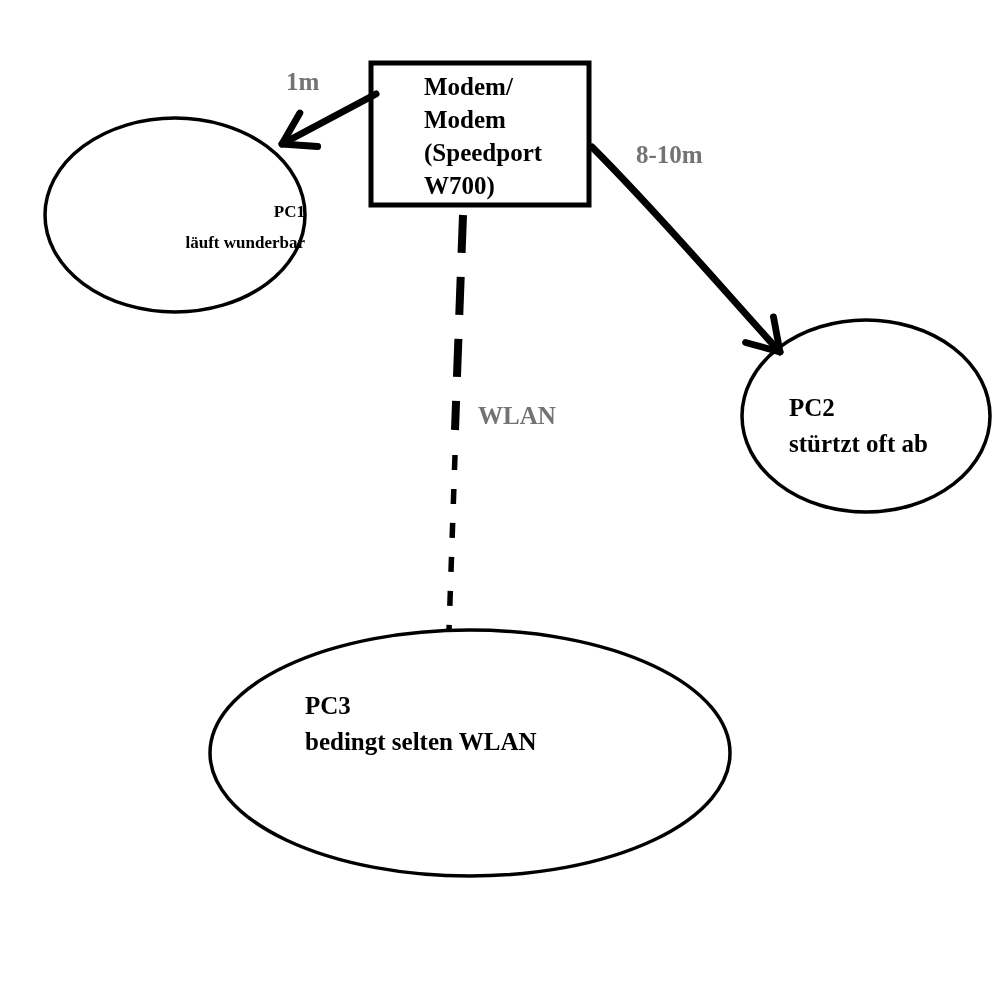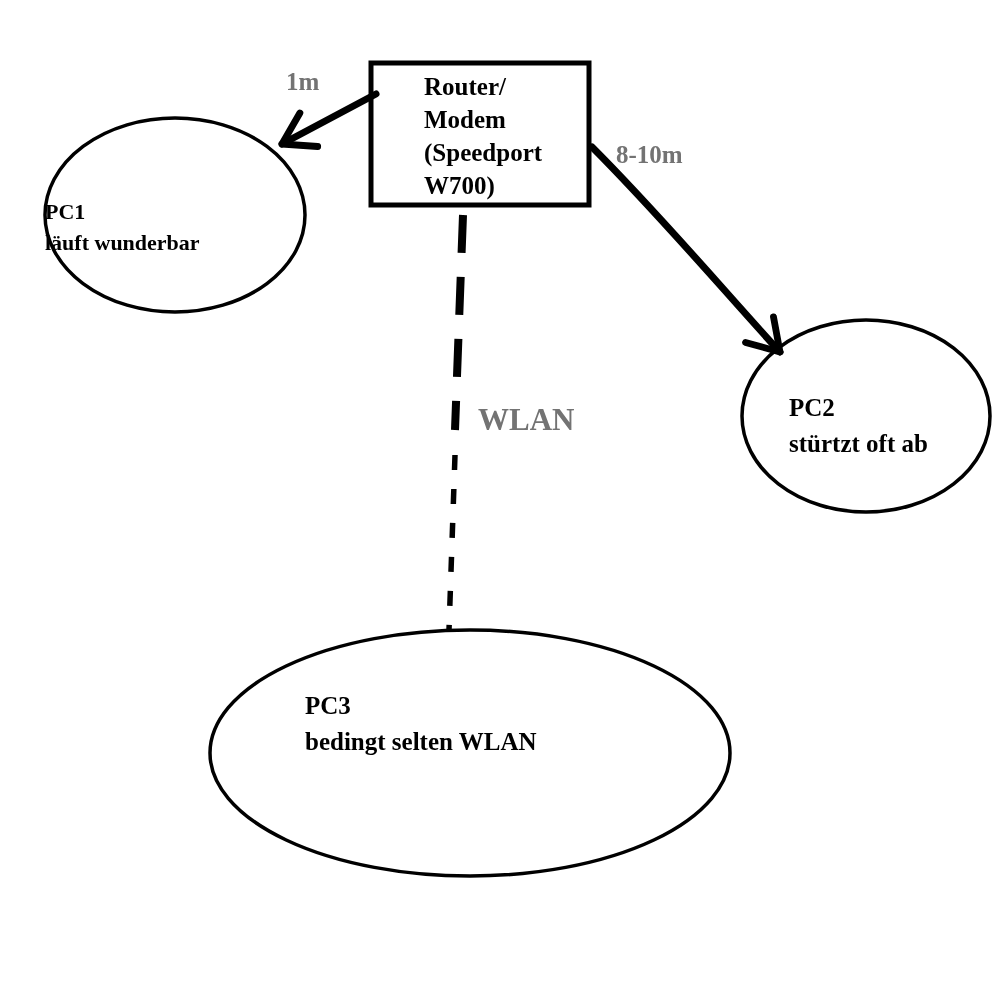--- a/index.html
+++ b/index.html
@@ -35,24 +35,24 @@
     font-size: 25px;
     line-height: 33px;
     font-weight: bold;
     text-align: left;
   }
   .pc1-text {
     position: absolute;
     left: 45px;
     top: 196px;
     width: 260px;
-    font-size: 22px;
+    font-size: 17px;
     line-height: 31px;
     font-weight: bold;
-    text-align: left;
+    text-align: right;
   }
   .pc2-text {
     position: absolute;
     left: 789px;
     top: 390px;
     width: 220px;
     font-size: 25px;
     line-height: 36px;
     font-weight: bold;
     text-align: left;
@@ -66,22 +66,22 @@
     line-height: 36px;
     font-weight: bold;
     text-align: left;
   }
   .pc3-line-justify {
     text-align: justify;
     text-align-last: justify;
     white-space: normal;
   }
   .edge-label-1m   { left: 286px; top: 68px;  font-size: 25px; }
-  .edge-label-810m { left: 616px; top: 141px; font-size: 25px; }
-  .edge-label-wlan { left: 478px; top: 402px; font-size: 31px; }
+  .edge-label-810m { left: 636px; top: 141px; font-size: 25px; }
+  .edge-label-wlan { left: 478px; top: 402px; font-size: 25px; }
 </style>
 </head>
 <body>
 
 <div class="canvas">
 
   <svg class="shapes" viewBox="0 0 1000 1000" xmlns="http://www.w3.org/2000/svg">
     <defs>
       <marker id="openArrow" viewBox="0 0 12 12" refX="10" refY="6" markerWidth="6.5" markerHeight="6.5" orient="auto">
         <path d="M2,1 L10,6 L2,11" fill="none" stroke="#000" stroke-width="1.8" stroke-linecap="round" stroke-linejoin="round"></path>
@@ -98,21 +98,21 @@
 
     <path d="M376,94 L282,144" fill="none" stroke="#000000" stroke-width="7" stroke-linecap="round" marker-end="url(#openArrow)"></path>
 
     <path d="M592,147 C660,215 725,292 780,352" fill="none" stroke="#000000" stroke-width="7" stroke-linecap="round" marker-end="url(#openArrow)"></path>
 
     <path d="M463,215 L455,430" fill="none" stroke="#000000" stroke-width="8" stroke-dasharray="38 24" stroke-linecap="butt"></path>
     <path d="M455,455 L449,630" fill="none" stroke="#000000" stroke-width="5.5" stroke-dasharray="15 19" stroke-linecap="butt"></path>
   </svg>
 
   <div class="router-text">
-    <div>Router/</div>
+    <div>Modem/</div>
     <div>Modem</div>
     <div>(Speedport</div>
     <div>W700)</div>
   </div>
 
   <div class="pc1-text">
     <div>PC1</div>
     <div>läuft wunderbar</div>
   </div>
 

